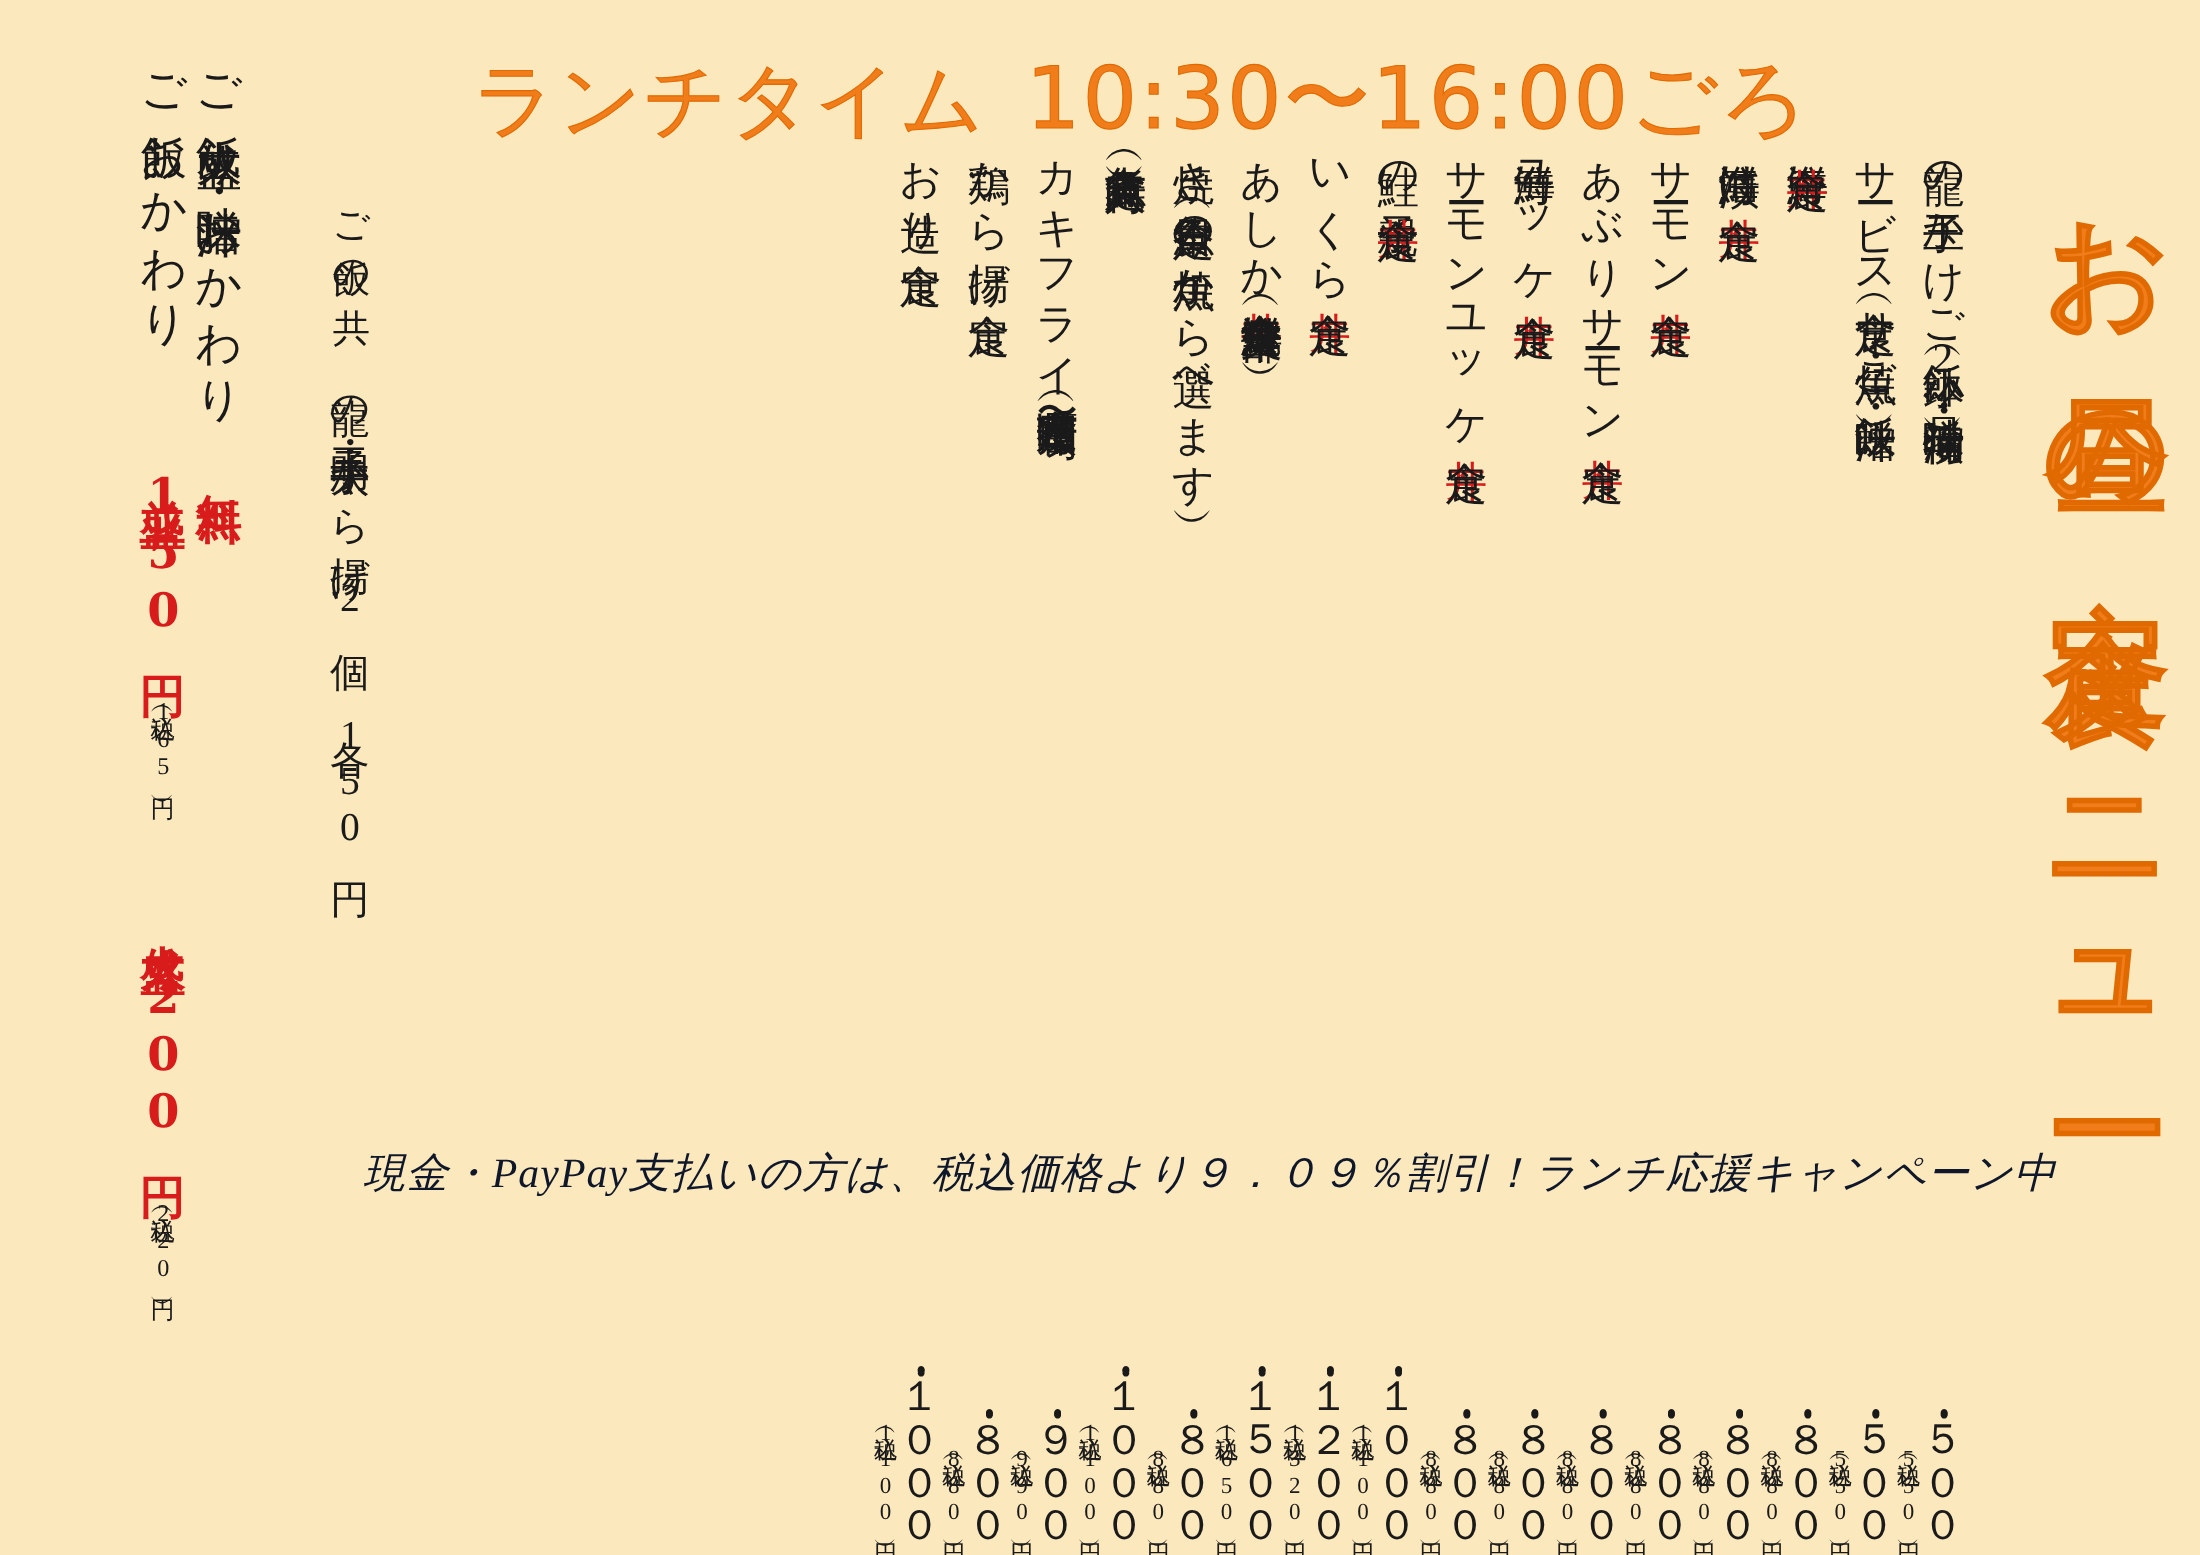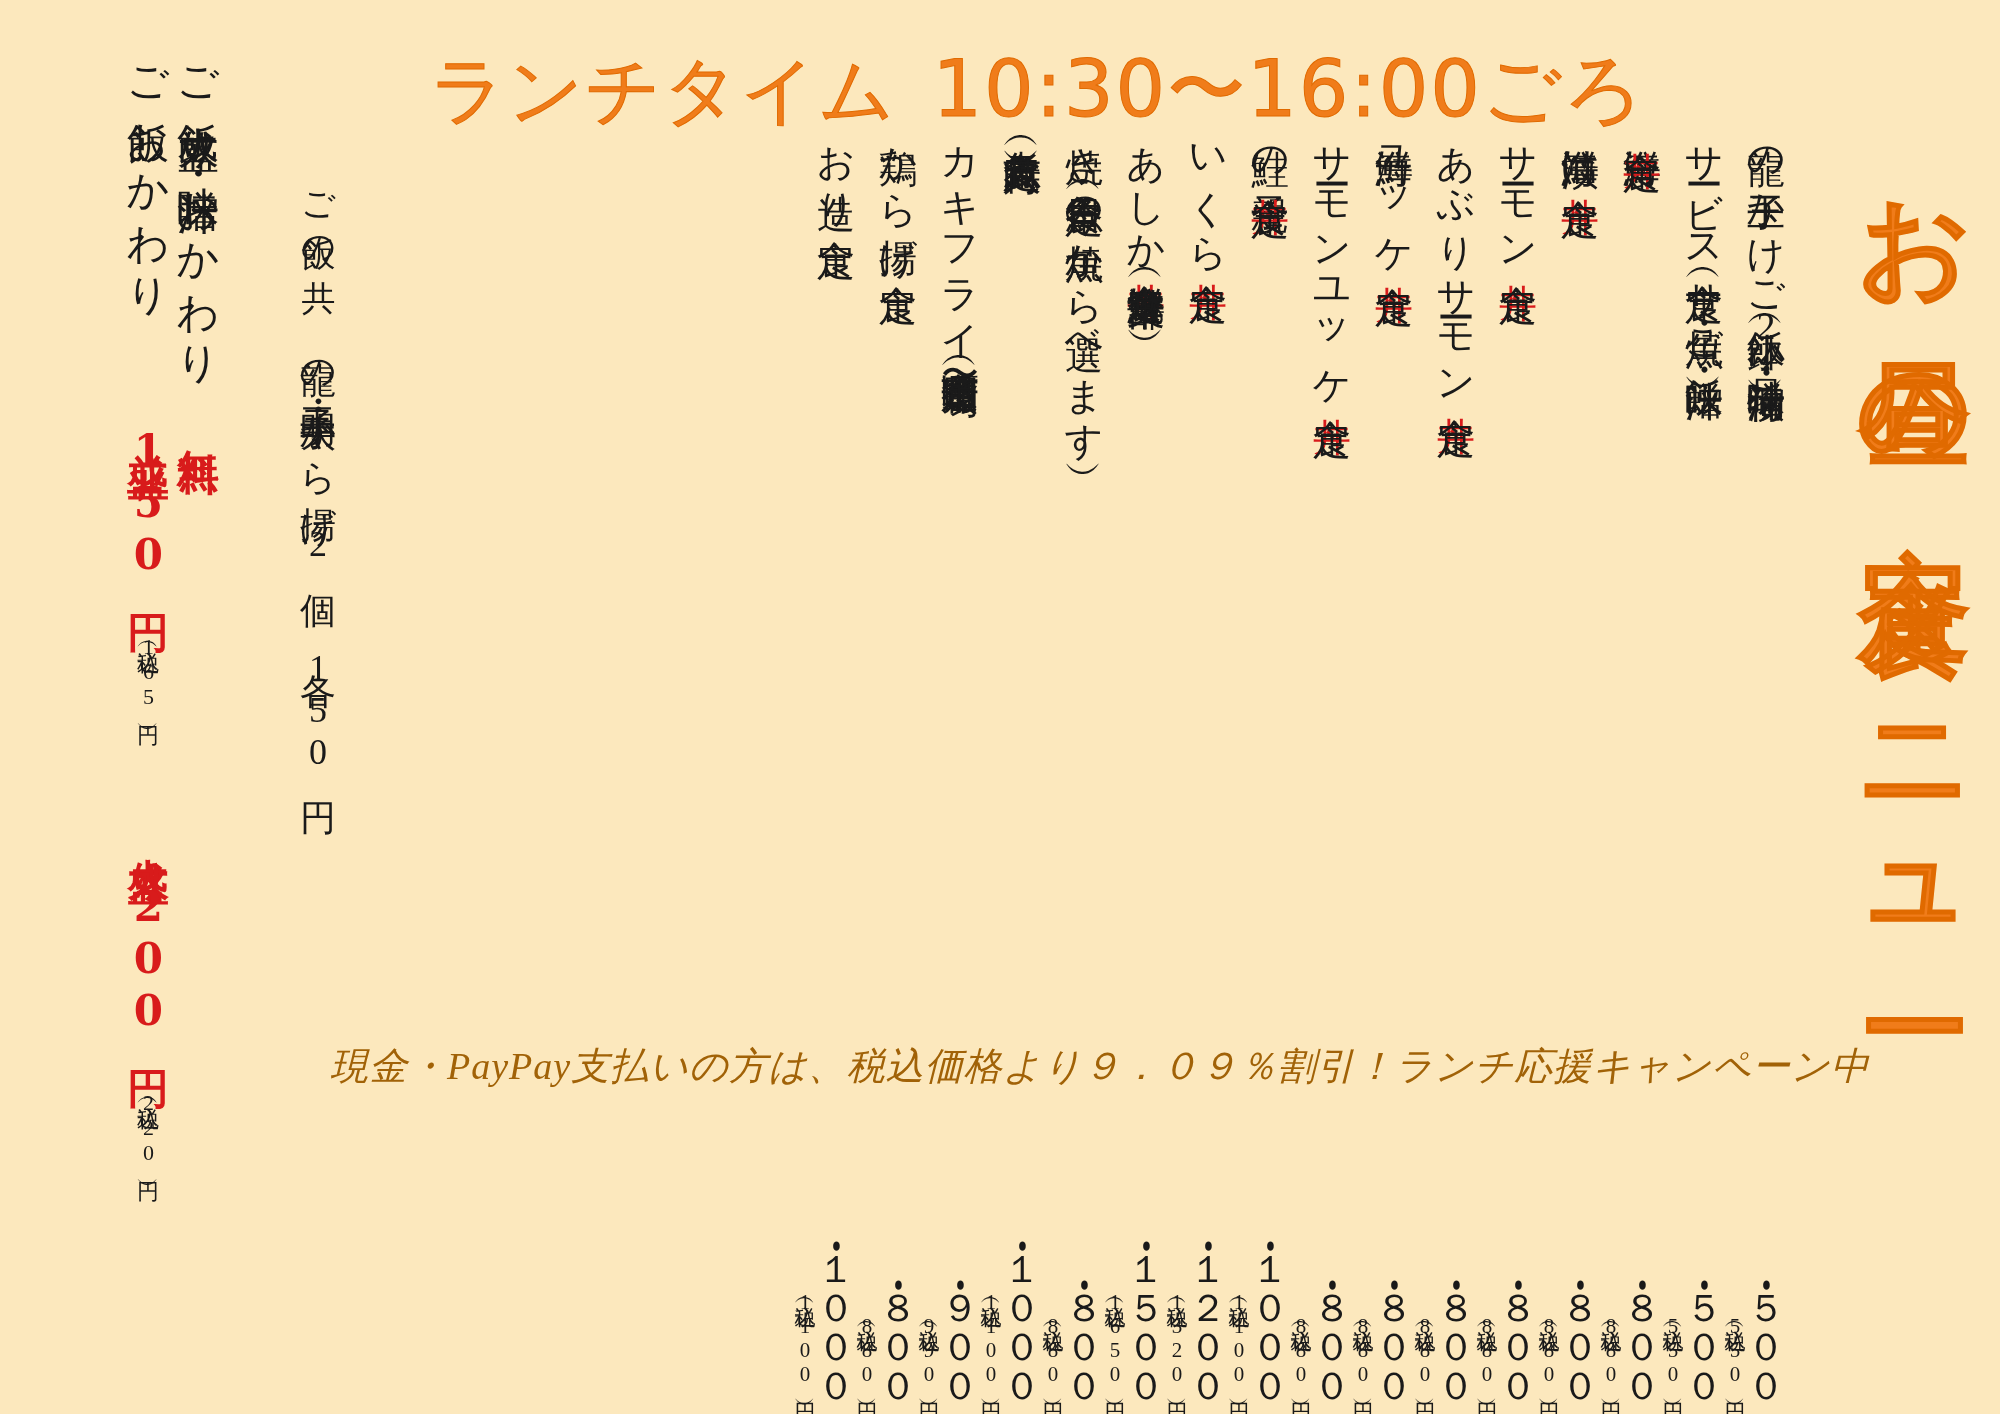--- a/index.html
+++ b/index.html
@@ -172,21 +172,21 @@
     letter-spacing: 0;
   }
 
   
   .campaign {
     position: absolute;
     bottom: 322px;
     left: 330px;
     width: 1420px;
     text-align: center;
-    color: #a16207;
+    color: #0f172a;
     font-size: 38px;
     letter-spacing: 1px;
     font-family: "Liberation Serif", serif;
     font-style: italic;
     white-space: nowrap;
   }
 </style>
 </head>
 <body>
 

